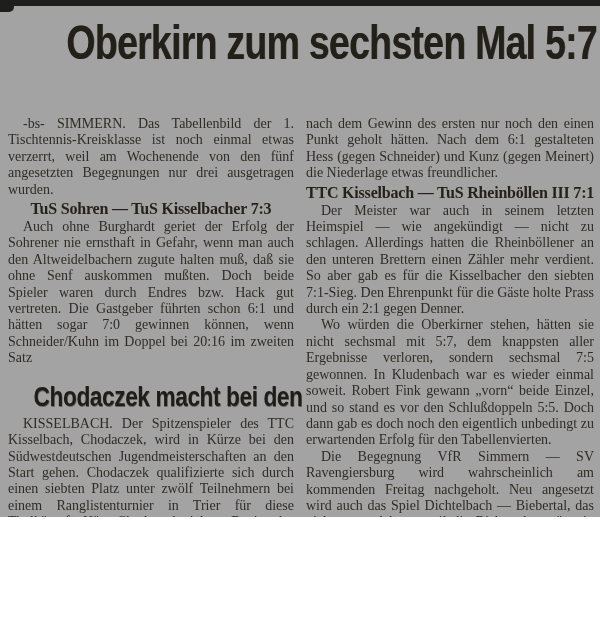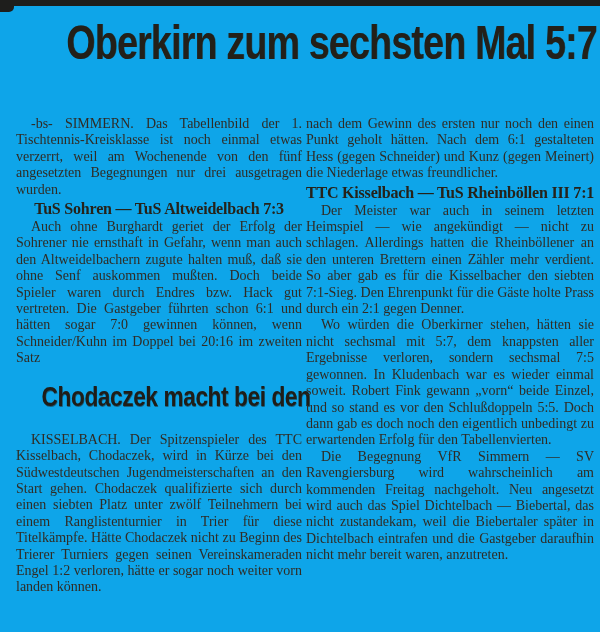--- a/index.html
+++ b/index.html
@@ -1,25 +1,25 @@
 <!DOCTYPE html>
 <html><head>
 <meta charset="utf-8">
 <style>
   html, body { margin: 0; padding: 0; }
   body { width: 600px; height: 632px; overflow: hidden; }
 
   .paper {
     position: relative;
     width: 600px;
-    height: 632px;
+    height: 517px;
     background:
       radial-gradient(ellipse at 85% 95%, rgba(216,190,182,0.25) 0%, rgba(216,190,182,0) 45%),
       linear-gradient(180deg, #edead e0 0%, #ece8dc 0%, #ebe7da 55%, #e9e4d5 100%);
-    background-color: #0ea5e9;
+    background-color: #a3a3a3;
     font-family: "Liberation Serif", serif;
     color: #2f2b24;
     overflow: hidden;
   }
 
   .edge-strip {
     position: absolute;
     top: 0; left: 0; right: 0;
     height: 6px;
     background: #1e1e1c;
@@ -71,39 +71,39 @@
 
   .col {
     position: absolute;
     top: 116px;
     width: 286px;
     text-align: justify;
     font-size: 14px;
     line-height: 16.4px;
     color: #302c25;
   }
-  .col-left  { left: 16px; }
+  .col-left  { left: 8px; }
   .col-right { left: 306px; width: 288px; }
 
   .col p { margin: 0; text-indent: 15px; }
   .col p.no-indent { text-indent: 0; }
 
   .match-heading {
     font-weight: bold;
     text-align: center;
     font-size: 16px;
     line-height: 18px;
     letter-spacing: -0.2px;
     white-space: nowrap;
     margin: 2px 0 1px 0;
     color: #262219;
   }
 
   .sub-article-headline {
-    margin: 17px 0 17px 0;
+    margin: 17px 0 1px 0;
     text-align: center;
     font-family: "Liberation Sans", sans-serif;
     font-weight: bold;
     color: #1f1d18;
   }
   .sub-article-headline .line {
     line-height: 27px;
   }
   .sub-article-headline .stretch {
     display: inline-block;
@@ -124,21 +124,21 @@
   <div class="edge-corner"></div>
 
   <div class="headline">
     <span class="stretch">Oberkirn zum sechsten Mal 5:7</span>
   </div>
 
 
   <div class="col col-left">
     <p>-bs- SIMMERN. Das Tabellenbild der 1. Tischtennis-Kreisklasse ist noch einmal etwas verzerrt, weil am Wochenende von den fünf angesetzten Begegnungen nur drei ausgetragen wurden.</p>
 
-    <div class="match-heading">TuS Sohren — TuS Altweidelbach 7:3</div>
+    <div class="match-heading">TuS Sohren — TuS Kisselbacher 7:3</div>
 
     <p>Auch ohne Burghardt geriet der Erfolg der Sohrener nie ernsthaft in Gefahr, wenn man auch den Altweidelbachern zugute halten muß, daß sie ohne Senf auskommen mußten. Doch beide Spieler waren durch Endres bzw. Hack gut vertreten. Die Gastgeber führten schon 6:1 und hätten sogar 7:0 gewinnen können, wenn Schneider/Kuhn im Doppel bei 20:16 im zweiten Satz</p>
 
     <div class="sub-article-headline">
       <div class="line">
         <span class="stretch">Chodaczek macht bei den</span>
       </div>
     </div>
 
     <p>KISSELBACH. Der Spitzenspieler des TTC Kisselbach, Chodaczek, wird in Kürze bei den Südwestdeutschen Jugendmeisterschaften an den Start gehen. Chodaczek qualifizierte sich durch einen siebten Platz unter zwölf Teilnehmern bei einem Ranglistenturnier in Trier für diese Titelkämpfe. Hätte Chodaczek nicht zu Beginn des Trierer Turniers gegen seinen Vereinskameraden Engel 1:2 verloren, hätte er sogar noch weiter vorn landen können.</p>

